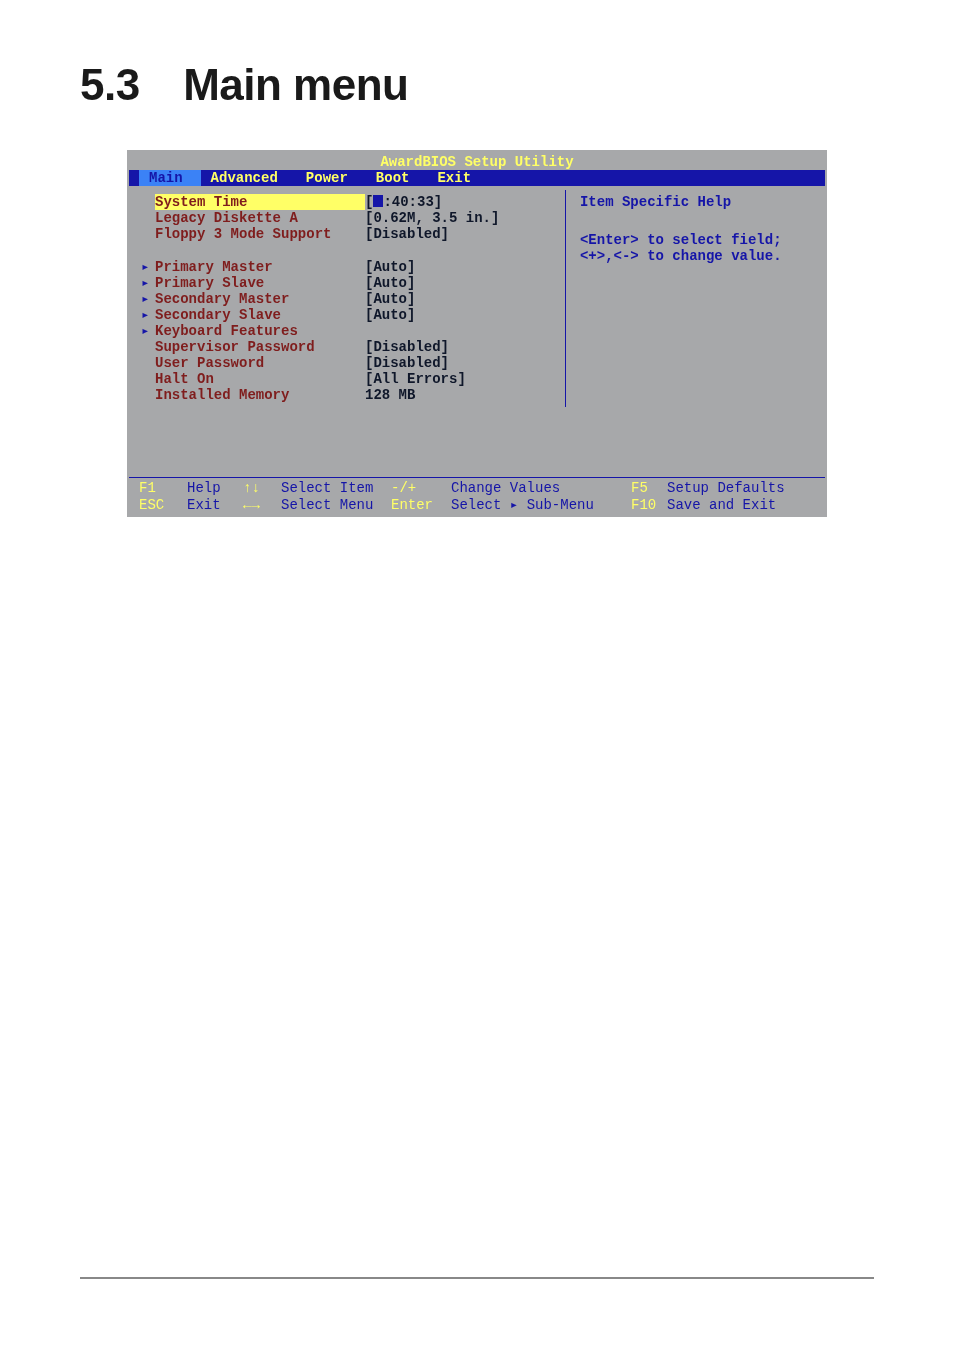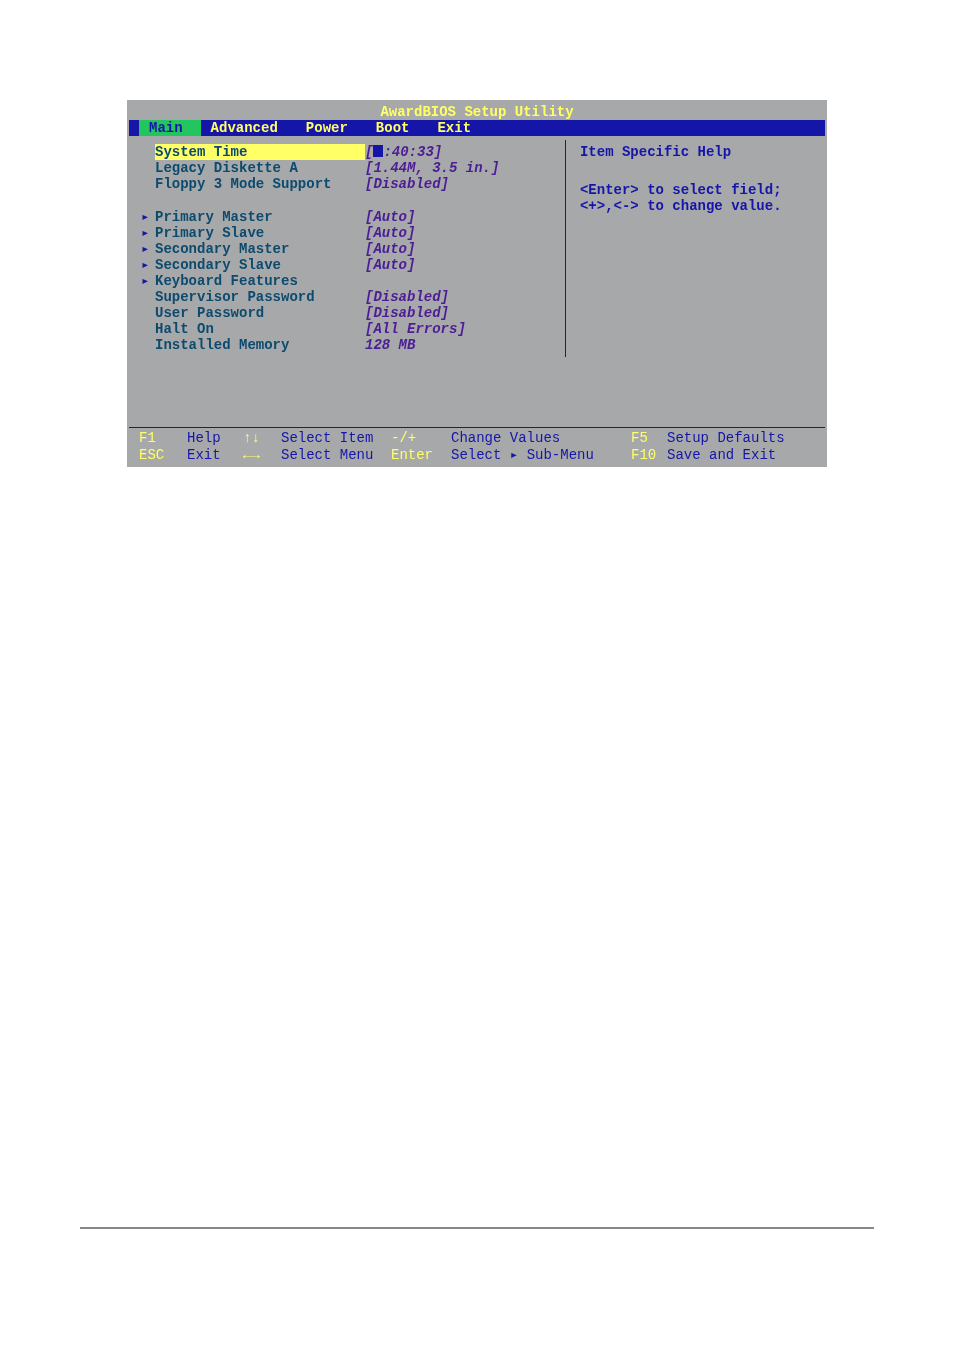--- a/index.html
+++ b/index.html
@@ -7,47 +7,48 @@
   .page { width: 954px; height: 1351px; padding: 60px 80px 0 80px; position: relative; }
   .heading { font-size: 44px; font-weight: 900; font-family: Arial, Helvetica, sans-serif; color: #1a1a1a; margin-bottom: 38px; letter-spacing: -0.5px; }
   .heading .num { font-weight: 900; }
 
   .bios-wrap { width: 700px; margin: 0 auto; }
   .bios { width: 100%; background: #a7a8aa; font-family: "Courier New", monospace; font-size: 14px; line-height: 1.15; border-top: 2px solid #a7a8aa; border-left: 2px solid #a7a8aa; border-right: 2px solid #a7a8aa; margin-top: 40px; }
 
   .bios-title { text-align: center; color: #ffff66; font-weight: bold; padding-top: 2px; }
   .menu-bar { background: #1515a8; color: #ffff66; display: flex; gap: 0; font-weight: bold; padding: 0 10px; }
   .menu-bar span { padding: 0 18px 0 10px; }
-  .menu-bar .active { background: #22c55e; color: #1515a8; }
+  .menu-bar .active { background: #3b82f6; color: #1515a8; }
 
   .body-area { display: flex; padding: 4px 6px 70px 6px; }
   .left-pane { flex: 1 1 63%; border-right: 1px solid #1515a8; padding: 4px 8px 4px 6px; }
   .right-pane { flex: 1 1 37%; padding: 4px 8px 4px 14px; }
 
   .row { display: flex; }
-  .lbl { flex: 0 0 210px; color: #0c4a6e; font-weight: bold; white-space: pre; }
+  .lbl { flex: 0 0 210px; color: #7f1d1d; font-weight: bold; white-space: pre; }
   .lbl.hl { background: #ffff66; }
-  .val { color: #4c1d95; font-weight: bold; white-space: pre; font-style: italic; }
+  .val { color: #0f172a; font-weight: bold; white-space: pre; }
   .arrow { color: #1515a8; width: 14px; display: inline-block; font-weight: bold; }
   .arrowpad { width: 14px; display: inline-block; }
 
   .help-title { color: #1515a8; font-weight: bold; text-align: left; margin-bottom: 8px; }
   .help-body { color: #1515a8; font-weight: bold; white-space: pre; }
 
   .footer { border-top: 1px solid #1515a8; display: grid; grid-template-columns: 48px 56px 38px 110px 60px 180px 36px 1fr; padding: 2px 10px 4px 10px; font-weight: normal; color: #1515a8; }
   .footer .hi { color: #ffff66; }
 
   .cursor-block { display: inline-block; width: 10px; height: 12px; background: #1515a8; vertical-align: -1px; }
 
   .bottom-line { height: 2px; background: #888; margin-top: 760px; }
 </style>
 </head>
 <body>
 
 <div class="page">
+  <h1 class="heading"><span class="num">5.3 Main menu</span></h1>
 
   <div class="bios-wrap">
     <div class="bios">
       <div class="bios-title">AwardBIOS Setup Utility</div>
 
       <div class="menu-bar">
         <span class="active">Main</span>
         <span>Advanced</span>
         <span>Power</span>
         <span>Boot</span>
@@ -57,21 +58,21 @@
       <div class="body-area">
         <div class="left-pane">
           <div class="row">
               <span class="arrowpad"></span>
               <span class="lbl hl">System Time</span>
               <span class="val">[<span class="cursor-block"></span>:40:33]</span>
             </div>
           <div class="row">
               <span class="arrowpad"></span>
               <span class="lbl">Legacy Diskette A</span>
-              <span class="val">[1.44M, 3.5 in.]</span>
+              <span class="val">[0.62M, 3.5 in.]</span>
             </div>
           <div class="row">
               <span class="arrowpad"></span>
               <span class="lbl">Floppy 3 Mode Support</span>
               <span class="val">[Disabled]</span>
             </div>
           <div class="row">
               <span class="arrowpad"></span>
               <span class="lbl">&nbsp;</span>
             </div>

